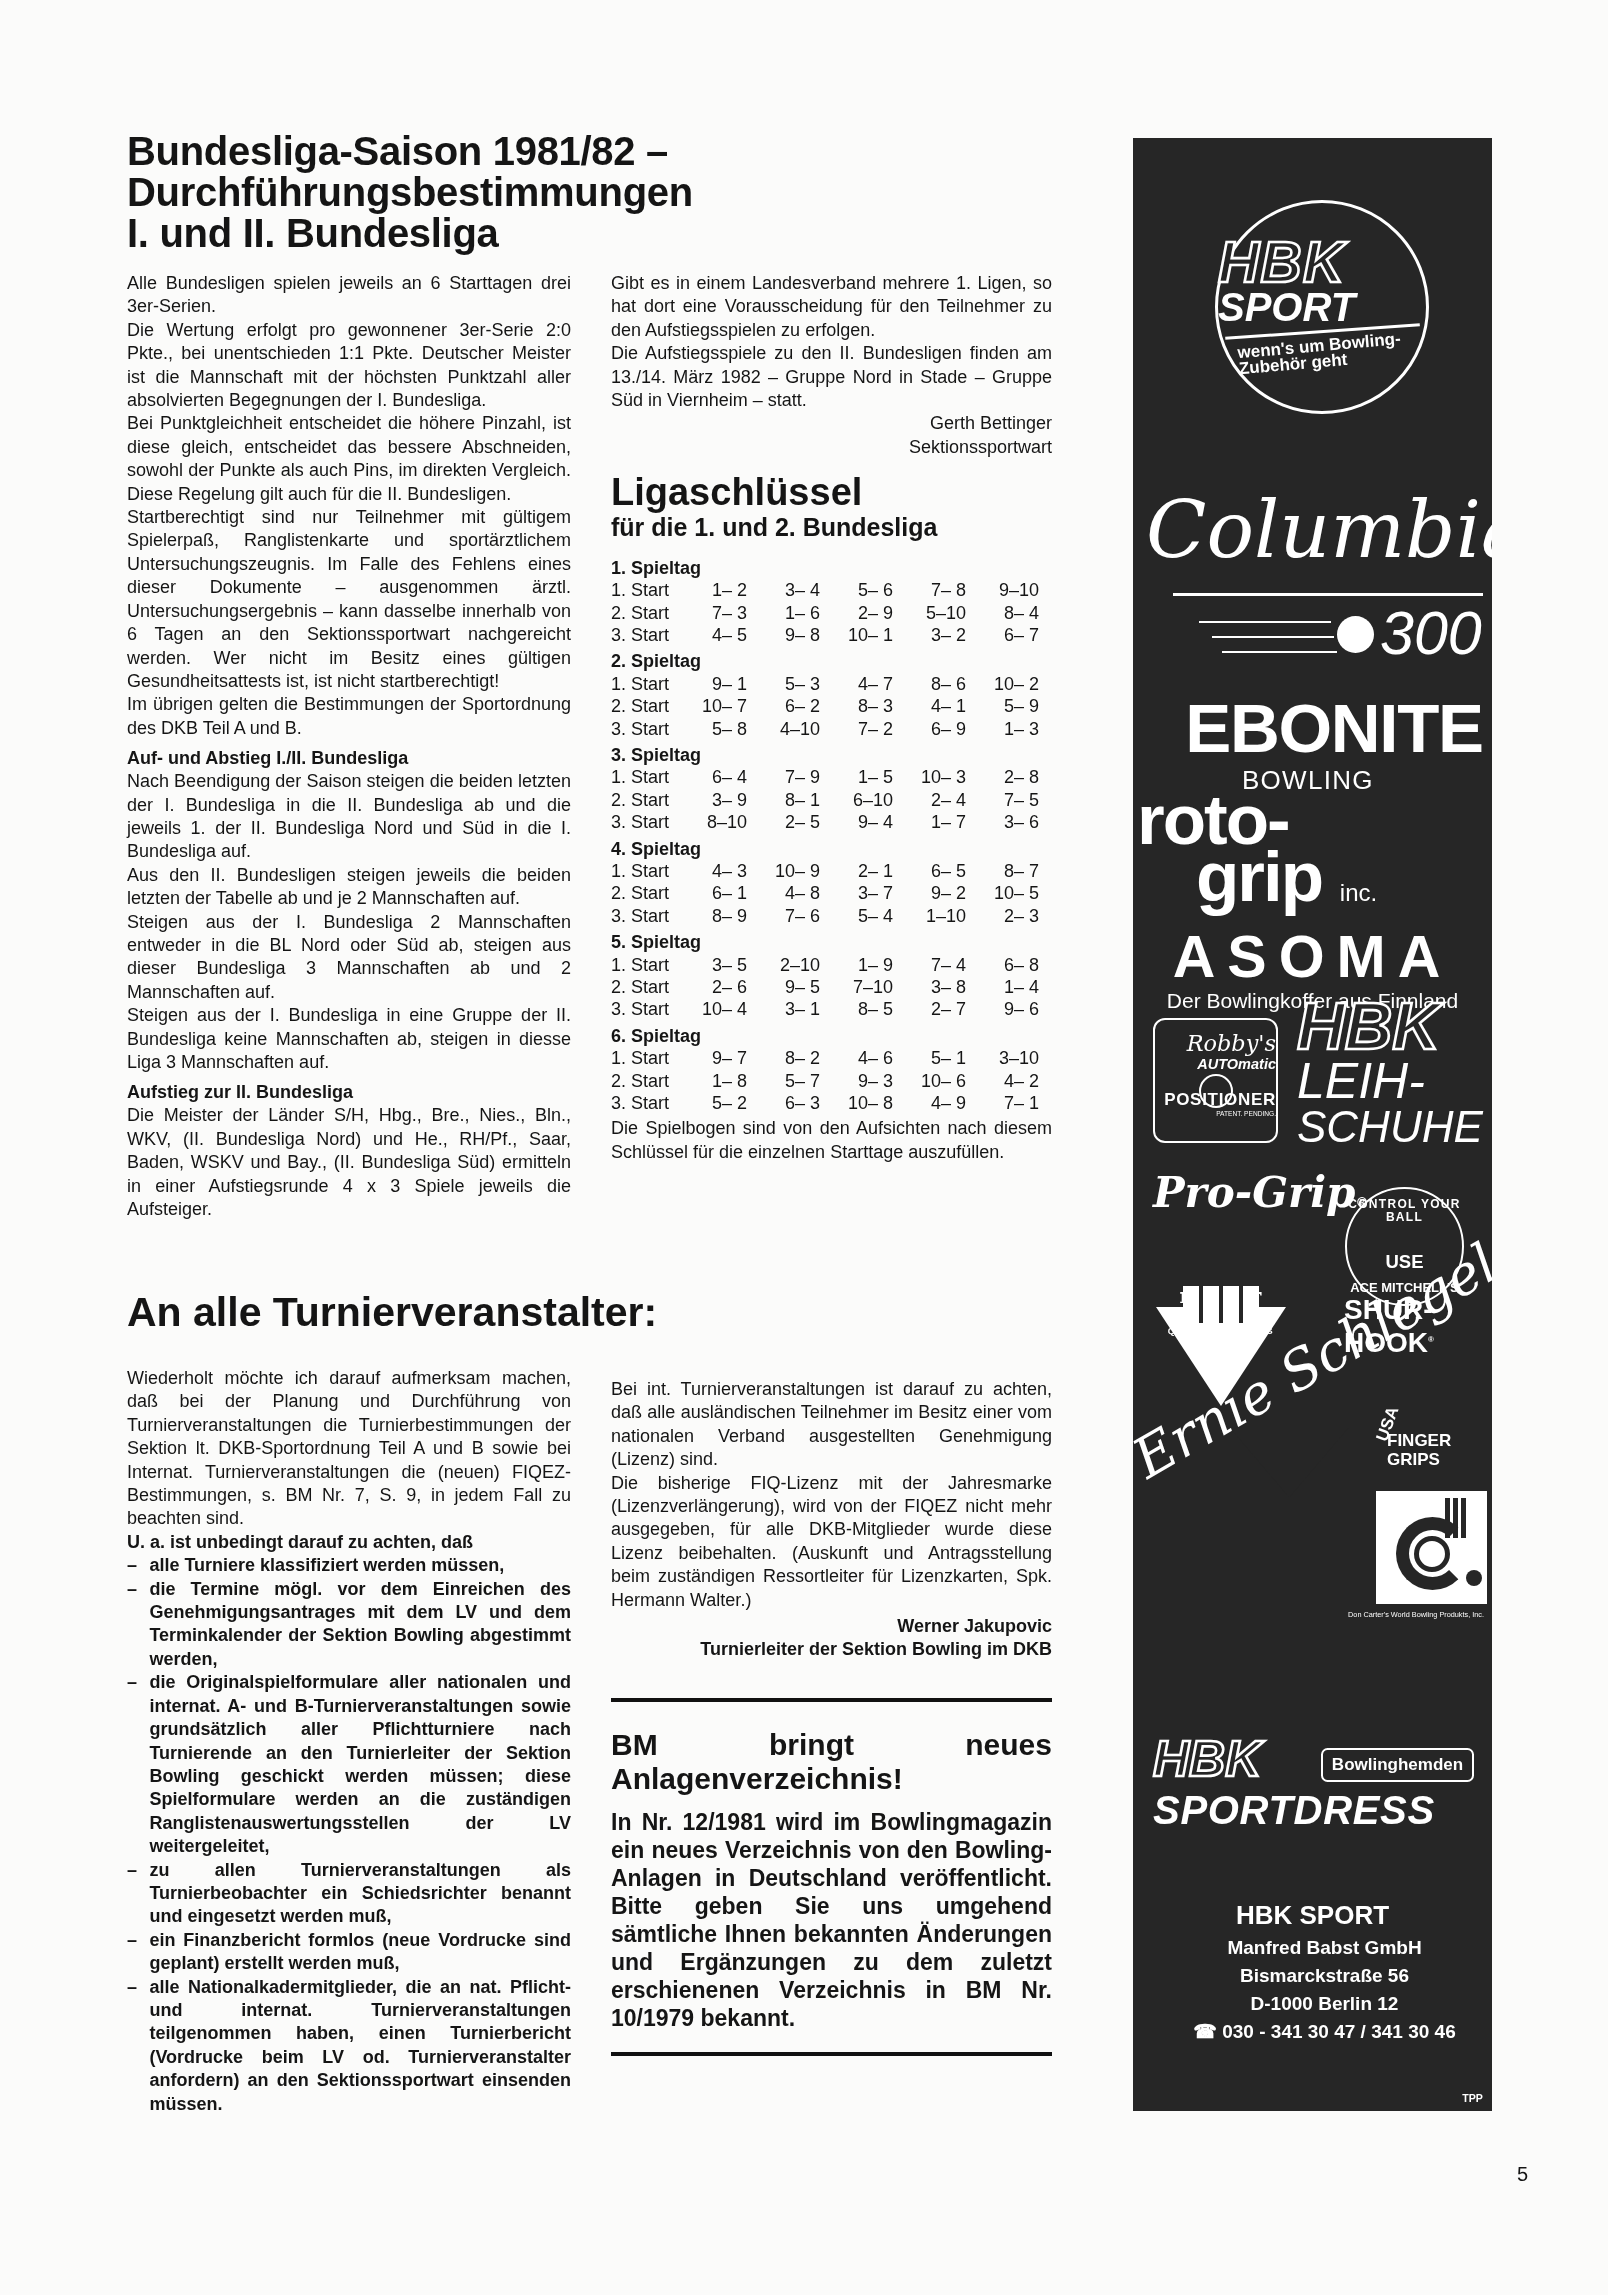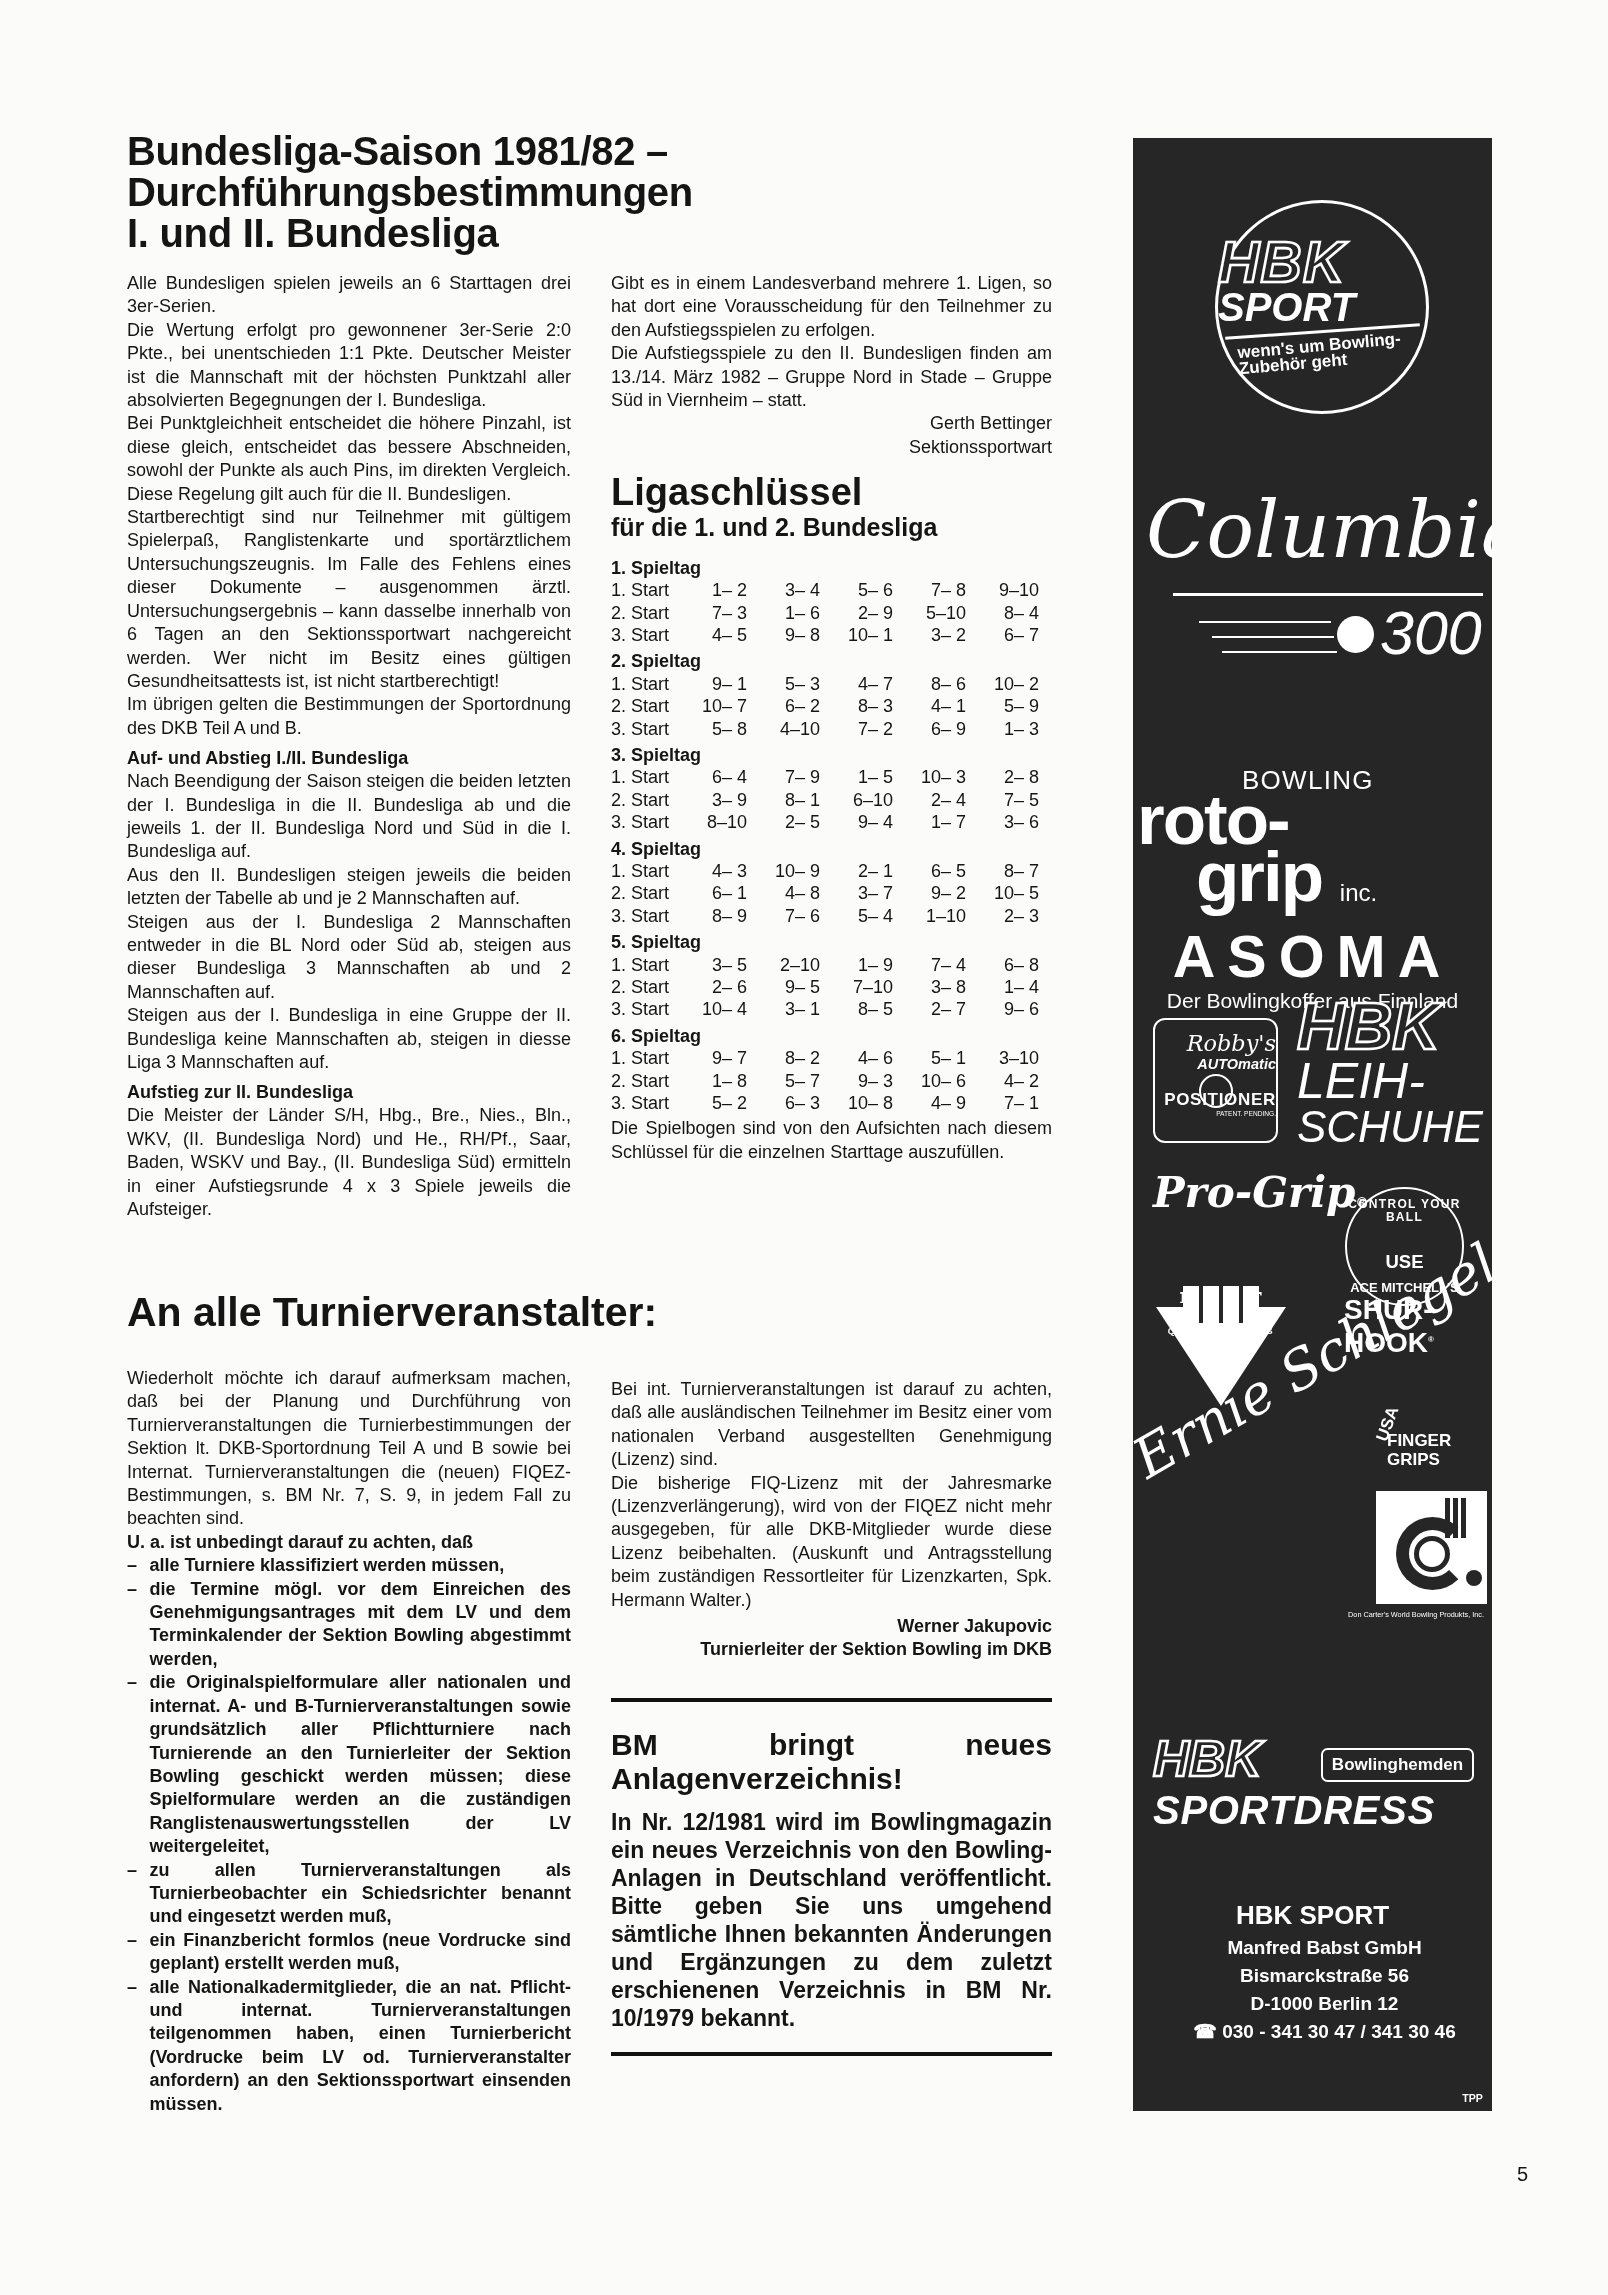--- a/index.html
+++ b/index.html
@@ -350,20 +350,21 @@
   </div>
 
   <div class="block columbia">Columbia</div>
   <div class="col-line"></div>
   <div class="speed" style="left:66px;top:483px;width:132px;"></div>
   <div class="speed" style="left:79px;top:498px;width:122px;"></div>
   <div class="speed" style="left:89px;top:513px;width:115px;"></div>
   <div class="ball"></div>
   <div class="n300">300</div>
 
+  <div class="block ebonite">EBONITE</div>
   <div class="block bowling">BOWLING</div>
 
   <div class="block roto">
     <div>roto-</div>
     <div class="grip"><span>grip</span> <span class="inc">inc.</span></div>
   </div>
 
   <div class="block asoma">ASOMA</div>
   <div class="block asoma-sub">Der Bowlingkoffer aus Finnland</div>
 

